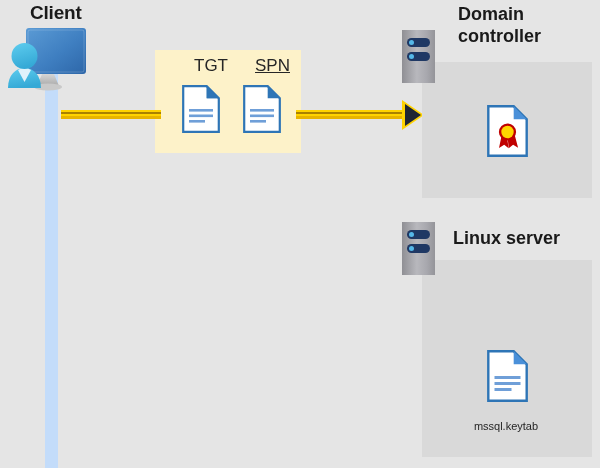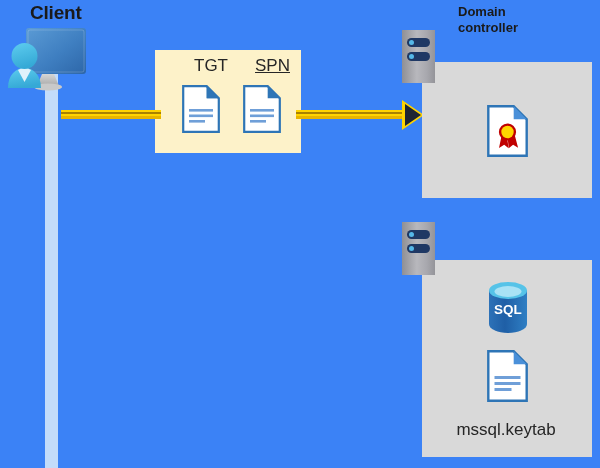--- a/index.html
+++ b/index.html
@@ -7,21 +7,21 @@
     padding: 0;
     background: #ffffff;
   }
   body {
     font-family: "Liberation Sans", sans-serif;
   }
   #diagram {
     position: relative;
     width: 600px;
     height: 468px;
-    background: #3b82f6;
+    background: #e5e5e5;
     overflow: hidden;
   }
 
   
   .abs { position: absolute; }
 
   
   .lifeline {
     left: 45px;
     top: 72px;
@@ -126,21 +126,21 @@
     left: 2px;
     top: 2px;
     width: 5px;
     height: 5px;
     border-radius: 50%;
     background: #55b8e8;
   }
 
   
   .panel-title {
-    font-size: 13px;
+    font-size: 18px;
     font-weight: bold;
     color: #1a1a1a;
     line-height: 1.22;
     white-space: pre-line;
   }
   .title-dc    { left: 458px; top: 4px;   width: 140px; }
   .title-linux { left: 453px; top: 228px; width: 145px; }
 
   
   .doc {
@@ -163,21 +163,21 @@
     height: 52px;
   }
   .sql-icon svg { display: block; width: 100%; height: 100%; }
 
   
   .keytab-caption {
     left: 422px;
     top: 420px;
     width: 168px;
     text-align: center;
-    font-size: 17px;
+    font-size: 11px;
     color: #262626;
   }
 </style>
 </head>
 <body>
 
 <div id="diagram">
 
   <div class="abs lifeline"></div>
 
@@ -277,36 +277,22 @@
 
   <div class="abs server-icon linux">
     <div class="bay b1">
         <div class="bay-dot"></div>
       </div>
     <div class="bay b2">
         <div class="bay-dot"></div>
       </div>
   </div>
 
-
-  <div class="abs sql-icon">
-    <svg viewBox="0 0 44 52" xmlns="http://www.w3.org/2000/svg">
-      <defs>
-        <linearGradient id="sqlBody" x1="0" y1="0" x2="1" y2="0">
-          <stop offset="0%" stop-color="#2d72b8"></stop>
-          <stop offset="42%" stop-color="#1f5fa6"></stop>
-          <stop offset="100%" stop-color="#2f7fc4"></stop>
-        </linearGradient>
-      </defs>
-      <path d="M3 9 h38 v34 a19 9 0 0 1 -38 0 z" fill="url(#sqlBody)"></path>
-      <ellipse cx="22" cy="9.5" rx="19" ry="8.5" fill="#56c3e8"></ellipse>
-      <ellipse cx="22" cy="10.5" rx="13.5" ry="5.4" fill="#a9e2f5"></ellipse>
-      <text x="22" y="33" font-family="'Liberation Sans', sans-serif" font-size="13.5" font-weight="bold" fill="#ffffff" text-anchor="middle">SQL</text>
-    </svg>
-  </div>
+  <div class="abs panel-title title-linux">Linux server</div>
+
 
   <div class="doc doc-keytab">
     <svg viewBox="0 0 41 52" xmlns="http://www.w3.org/2000/svg">
       <path d="M1.3 1.3 h25.4 l13 13 v36.4 h-38.4 z" fill="#ffffff" stroke="#2e75b6" stroke-width="2.4"></path>
       <path d="M26.7 1.3 l13 13 h-13 z" fill="#4a90d9"></path>
       <rect x="7.5" y="26" width="26" height="3" fill="#6f9fd8"></rect>
       <rect x="7.5" y="32" width="26" height="3" fill="#6f9fd8"></rect>
       <rect x="7.5" y="38" width="17" height="3" fill="#6f9fd8"></rect>
     </svg>
   </div>

